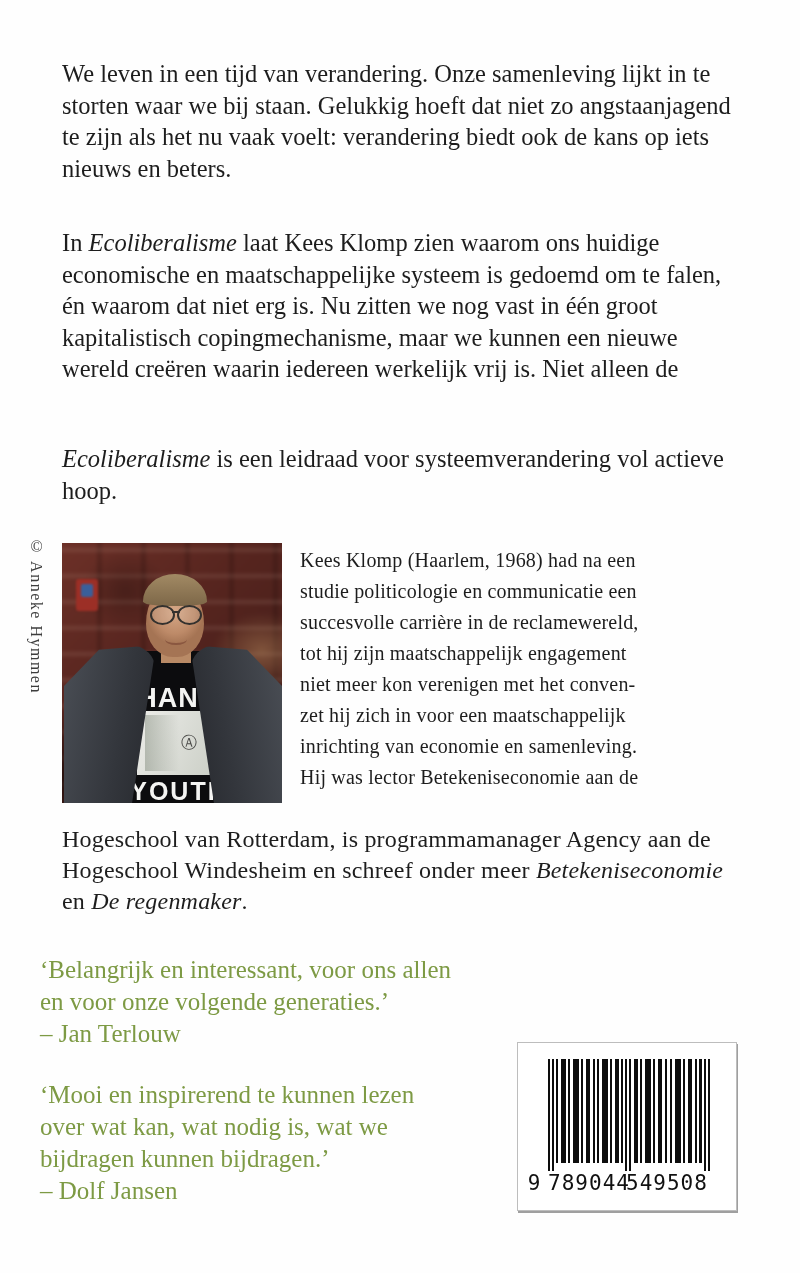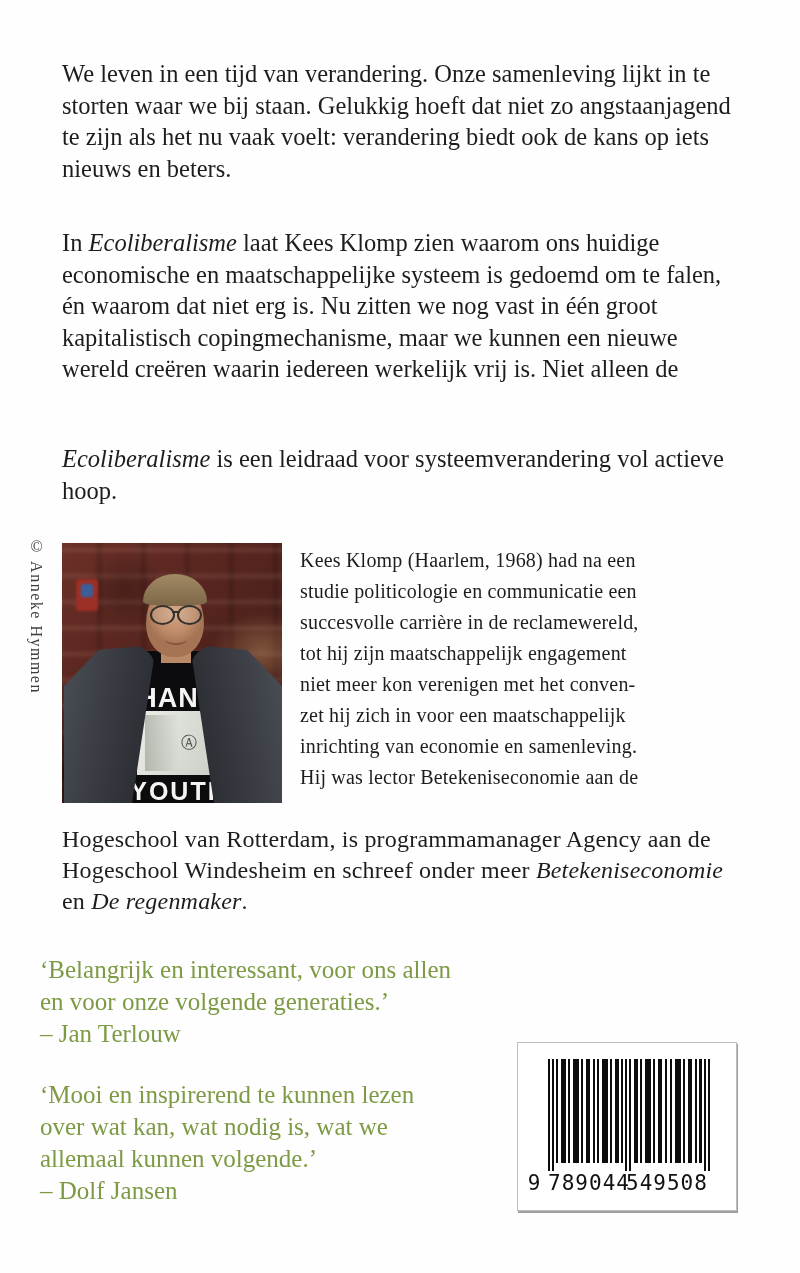--- a/index.html
+++ b/index.html
@@ -166,21 +166,21 @@
         <div class="line">‘Belangrijk en interessant, voor ons allen</div>
         <div class="line">en voor onze volgende generaties.’</div>
       </div>
     <div class="line">– Jan Terlouw</div>
   </div>
 
   <div class="quote q2">
     <div>
         <div class="line">‘Mooi en inspirerend te kunnen lezen</div>
         <div class="line">over wat kan, wat nodig is, wat we</div>
-        <div class="line">allemaal kunnen volgende.’</div>
+        <div class="line">bijdragen kunnen bijdragen.’</div>
       </div>
     <div class="line">– Dolf Jansen</div>
   </div>
 
   <div class="barcode">
     <svg width="220" height="169" viewBox="0 0 220 169">
       <g fill="#0d0d0d">
         <rect x="30" y="16" width="2" height="112"></rect>
           <rect x="34" y="16" width="2" height="112"></rect>
         <rect x="38" y="16" width="2" height="104"></rect>

